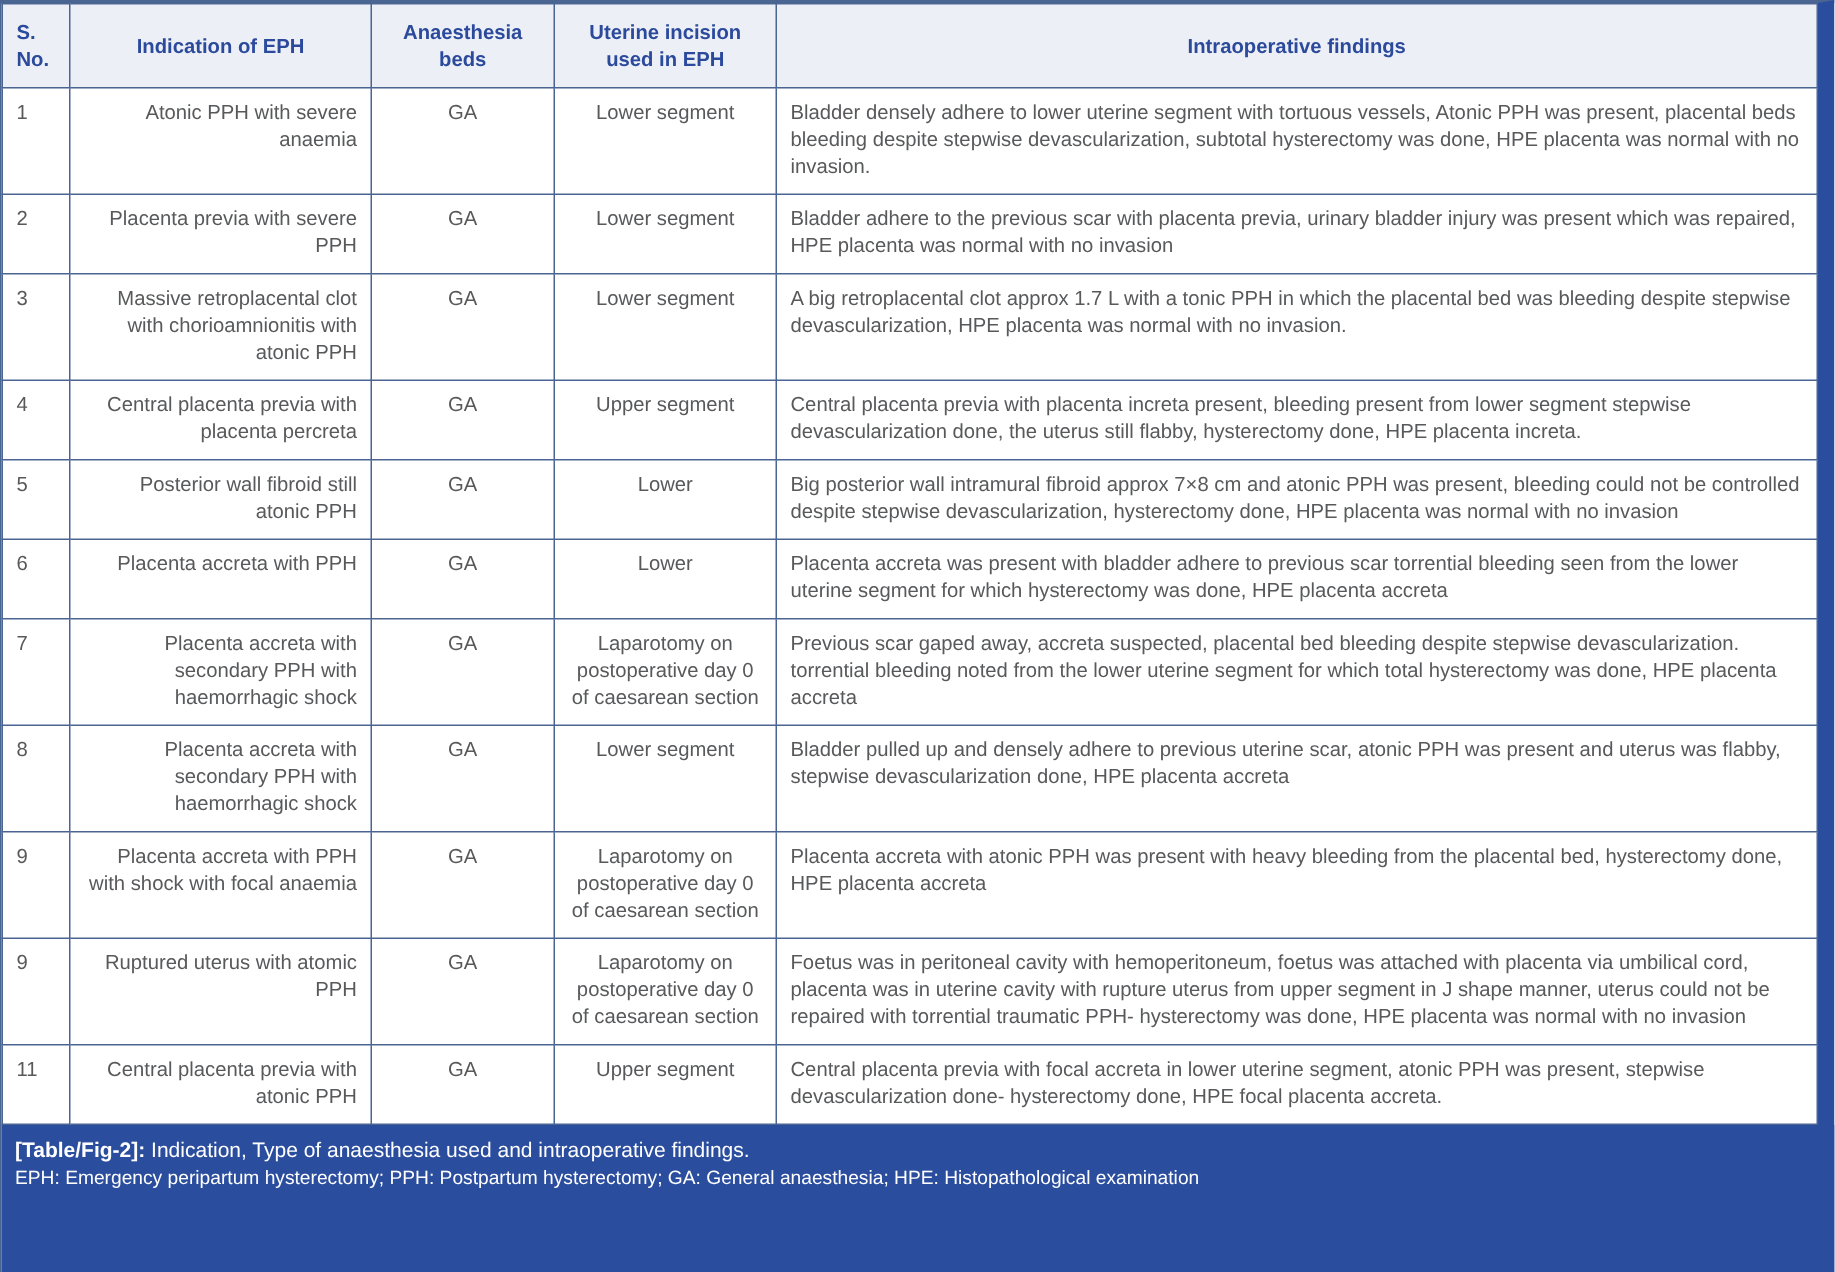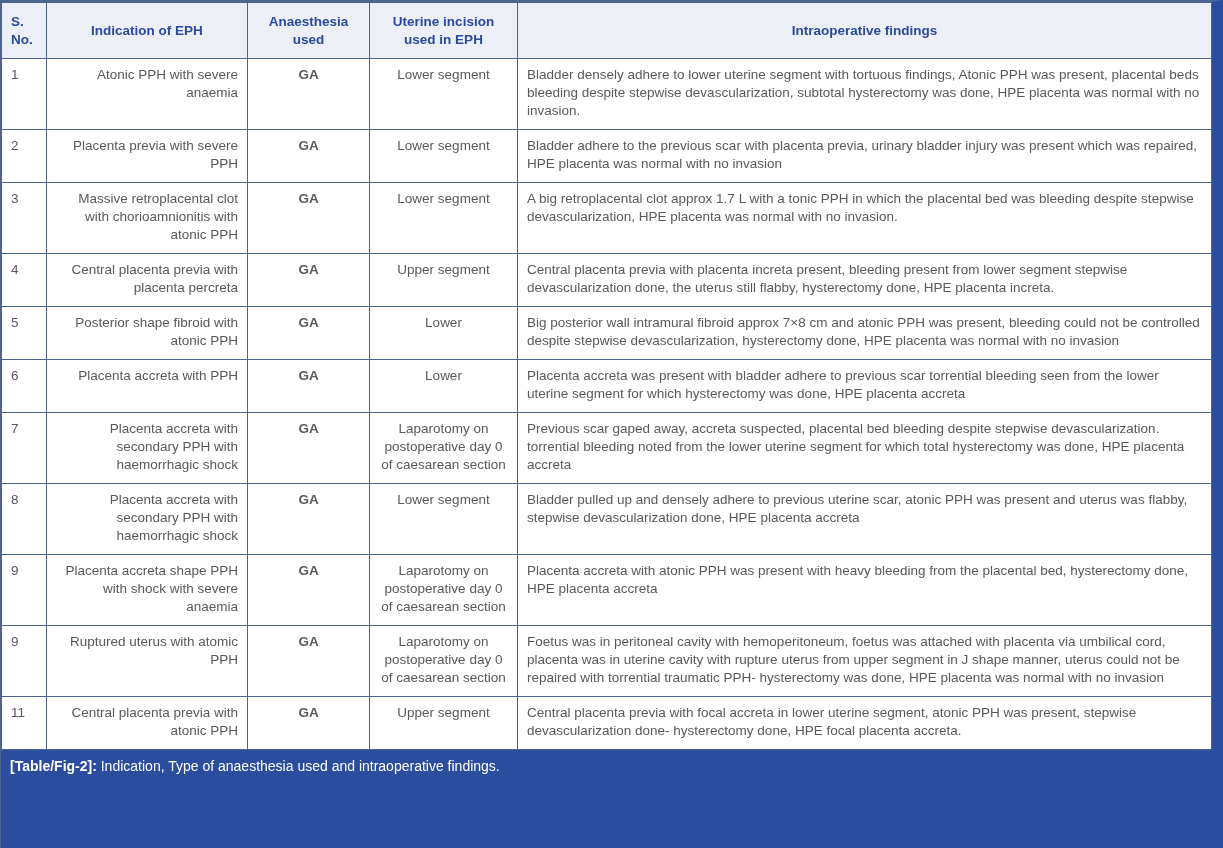--- a/index.html
+++ b/index.html
@@ -49,21 +49,21 @@
     padding-left:9px;
     vertical-align:middle;
   }
   .fig-table tbody td{
     color:var(--body-text);
     vertical-align:top;
     padding:7px 9px 9px 9px;
   }
   .col-sno{width:45px;}
   .col-indication{width:201px;}
-  .col-anaesthesia{width:122px;font-weight:bold;}
+  .col-anaesthesia{width:122px;}
   .col-incision{width:148px;}
   .col-findings{width:auto;}
   td.col-sno{text-align:left;padding-left:10px;}
   td.col-anaesthesia,td.col-incision{text-align:center;padding-left:4px;padding-right:4px;}
   td.col-indication{padding-right:4px;text-align:right;}
   .caption{
     background:var(--caption-bg);
     color:var(--caption-text);
     flex:1 0 auto;
     padding:7px 0 0 9px;
@@ -78,32 +78,32 @@
 </head>
 <body>
 
 <div class="page">
 
   <table class="fig-table">
     <thead>
       <tr>
         <th class="col-sno">S. No.</th>
         <th class="col-indication">Indication of EPH</th>
-        <th class="col-anaesthesia">Anaesthesia used</th>
+        <th class="col-anaesthesia">Anaesthesia beds</th>
         <th class="col-incision">Uterine incision used in EPH</th>
         <th class="col-findings">Intraoperative findings</th>
       </tr>
     </thead>
     <tbody>
         <tr>
           <td class="col-sno">1</td>
           <td class="col-indication">Atonic PPH with severe anaemia</td>
           <td class="col-anaesthesia">GA</td>
           <td class="col-incision">Lower segment</td>
-          <td class="col-findings">Bladder densely adhere to lower uterine segment with tortuous findings, Atonic PPH was present, placental beds bleeding despite stepwise devascularization, subtotal hysterectomy was done, HPE placenta was normal with no invasion.</td>
+          <td class="col-findings">Bladder densely adhere to lower uterine segment with tortuous vessels, Atonic PPH was present, placental beds bleeding despite stepwise devascularization, subtotal hysterectomy was done, HPE placenta was normal with no invasion.</td>
         </tr>
         <tr>
           <td class="col-sno">2</td>
           <td class="col-indication">Placenta previa with severe PPH</td>
           <td class="col-anaesthesia">GA</td>
           <td class="col-incision">Lower segment</td>
           <td class="col-findings">Bladder adhere to the previous scar with placenta previa, urinary bladder injury was present which was repaired, HPE placenta was normal with no invasion</td>
         </tr>
         <tr>
           <td class="col-sno">3</td>
@@ -114,21 +114,21 @@
         </tr>
         <tr>
           <td class="col-sno">4</td>
           <td class="col-indication">Central placenta previa with placenta percreta</td>
           <td class="col-anaesthesia">GA</td>
           <td class="col-incision">Upper segment</td>
           <td class="col-findings">Central placenta previa with placenta increta present, bleeding present from lower segment stepwise devascularization done, the uterus still flabby, hysterectomy done, HPE placenta increta.</td>
         </tr>
         <tr>
           <td class="col-sno">5</td>
-          <td class="col-indication">Posterior shape fibroid with atonic PPH</td>
+          <td class="col-indication">Posterior wall fibroid still atonic PPH</td>
           <td class="col-anaesthesia">GA</td>
           <td class="col-incision">Lower</td>
           <td class="col-findings">Big posterior wall intramural fibroid approx 7×8 cm and atonic PPH was present, bleeding could not be controlled despite stepwise devascularization, hysterectomy done, HPE placenta was normal with no invasion</td>
         </tr>
         <tr>
           <td class="col-sno">6</td>
           <td class="col-indication">Placenta accreta with PPH</td>
           <td class="col-anaesthesia">GA</td>
           <td class="col-incision">Lower</td>
           <td class="col-findings">Placenta accreta was present with bladder adhere to previous scar torrential bleeding seen from the lower uterine segment for which hysterectomy was done, HPE placenta accreta</td>
@@ -142,21 +142,21 @@
         </tr>
         <tr>
           <td class="col-sno">8</td>
           <td class="col-indication">Placenta accreta with secondary PPH with haemorrhagic shock</td>
           <td class="col-anaesthesia">GA</td>
           <td class="col-incision">Lower segment</td>
           <td class="col-findings">Bladder pulled up and densely adhere to previous uterine scar, atonic PPH was present and uterus was flabby, stepwise devascularization done, HPE placenta accreta</td>
         </tr>
         <tr>
           <td class="col-sno">9</td>
-          <td class="col-indication">Placenta accreta shape PPH with shock with severe anaemia</td>
+          <td class="col-indication">Placenta accreta with PPH with shock with focal anaemia</td>
           <td class="col-anaesthesia">GA</td>
           <td class="col-incision">Laparotomy on postoperative day 0 of caesarean section</td>
           <td class="col-findings">Placenta accreta with atonic PPH was present with heavy bleeding from the placental bed, hysterectomy done, HPE placenta accreta</td>
         </tr>
         <tr>
           <td class="col-sno">9</td>
           <td class="col-indication">Ruptured uterus with atomic PPH</td>
           <td class="col-anaesthesia">GA</td>
           <td class="col-incision">Laparotomy on postoperative day 0 of caesarean section</td>
           <td class="col-findings">Foetus was in peritoneal cavity with hemoperitoneum, foetus was attached with placenta via umbilical cord, placenta was in uterine cavity with rupture uterus from upper segment in J shape manner, uterus could not be repaired with torrential traumatic PPH- hysterectomy was done, HPE placenta was normal with no invasion</td>
@@ -169,15 +169,16 @@
           <td class="col-findings">Central placenta previa with focal accreta in lower uterine segment, atonic PPH was present, stepwise devascularization done- hysterectomy done, HPE focal placenta accreta.</td>
         </tr>
       </tbody>
   </table>
 
   <div class="caption">
     <div class="line1">
       <span class="cap-label">[Table/Fig-2]:</span>
       <span>Indication, Type of anaesthesia used and intraoperative findings.</span>
     </div>
+    <div class="line2">EPH: Emergency peripartum hysterectomy; PPH: Postpartum hysterectomy; GA: General anaesthesia; HPE: Histopathological examination</div>
   </div>
 
 </div>
 
 </body></html>

